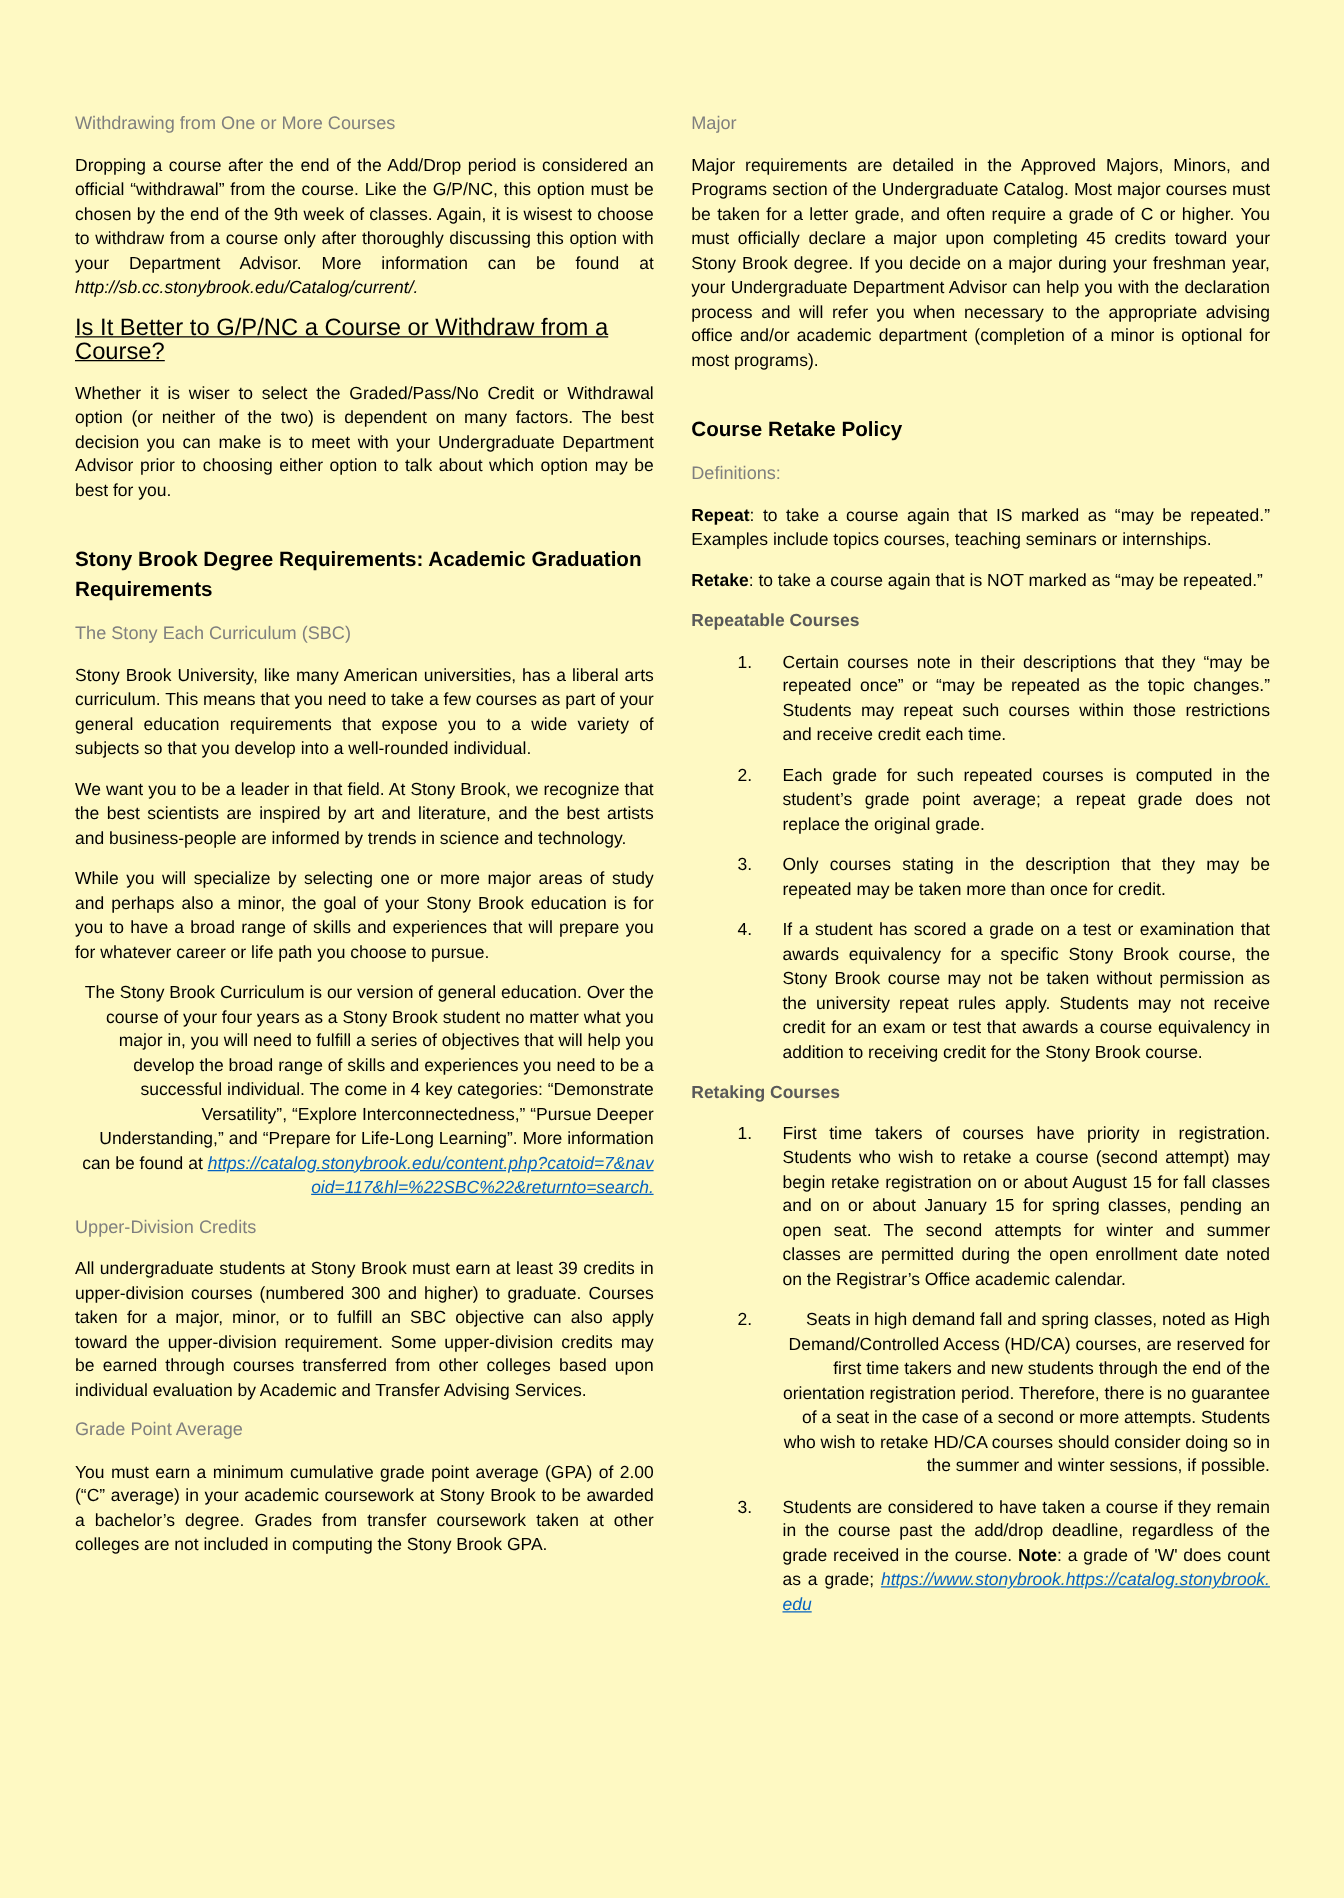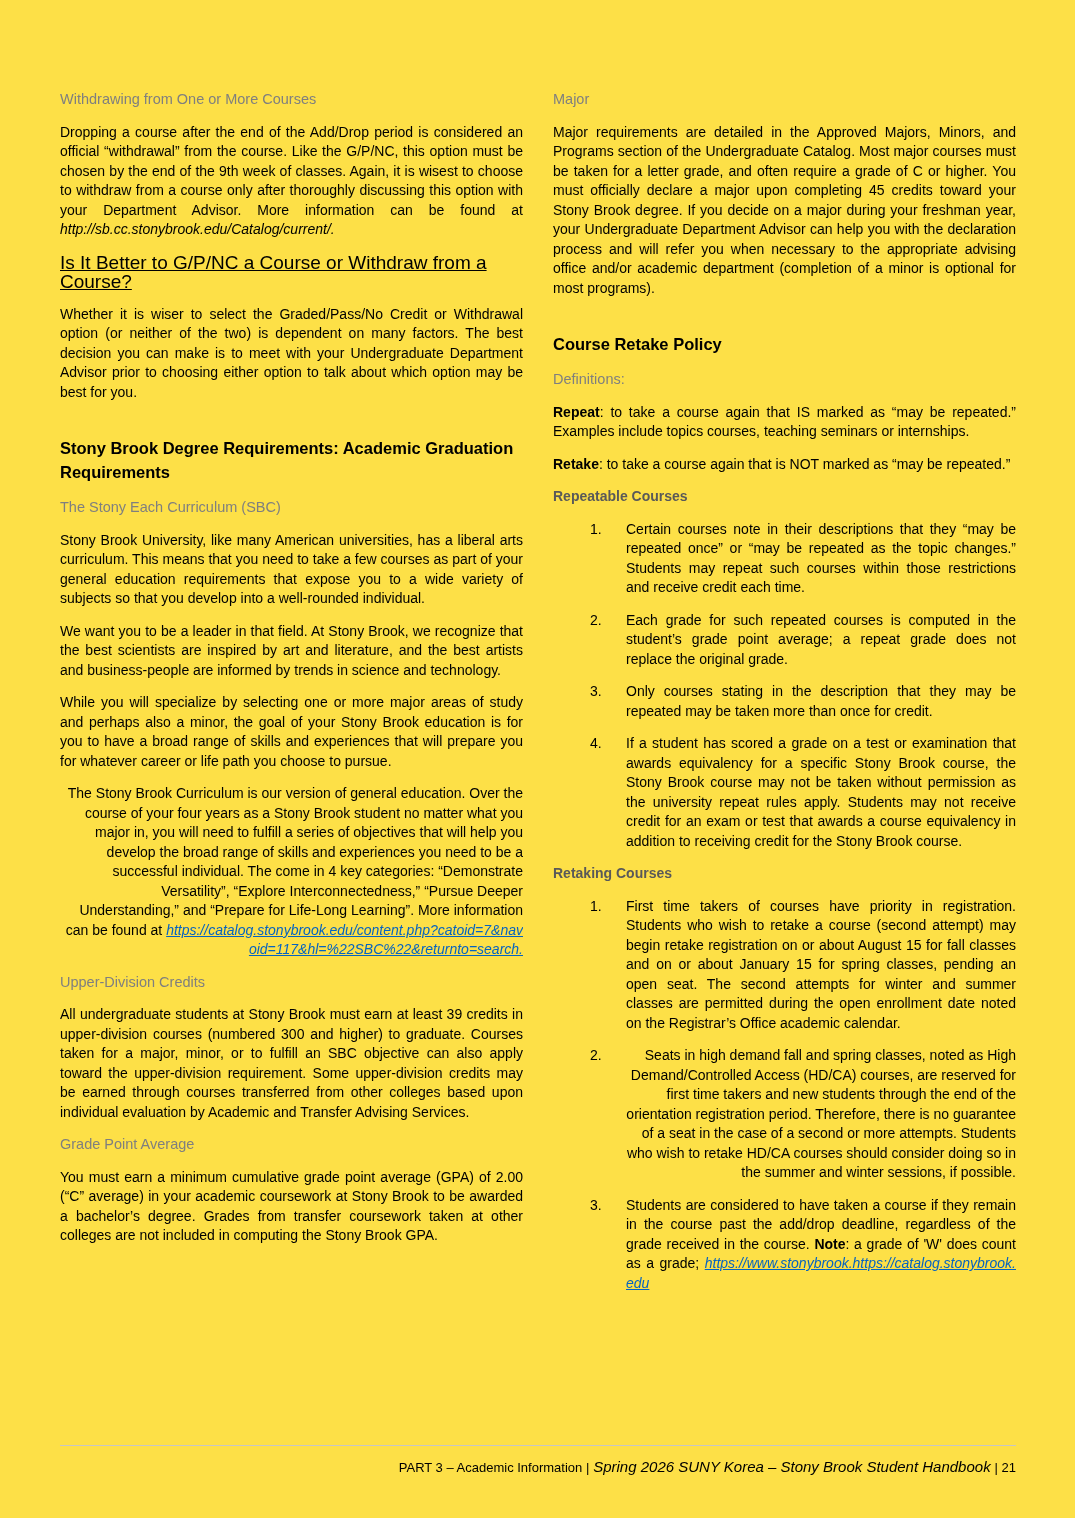--- a/index.html
+++ b/index.html
@@ -1,20 +1,20 @@
 <!DOCTYPE html>
 <html><head>
 <meta charset="utf-8">
 <style>
   html, body { margin: 0; padding: 0; background: #ffffff; }
   .page {
     position: relative;
     width: 1075px;
     height: 1518px;
-    background: #fde047;
+    background: #fef9c3;
     font-family: "Liberation Sans", sans-serif;
     font-size: 14px;
     color: #000000;
     overflow: hidden;
   }
   .columns {
     position: absolute;
     top: 90px;
     left: 60px;
     width: 956px;
@@ -154,18 +154,13 @@
       <div class="li">
         <span class="num">3.</span>
         <span class="txt just"><span>Students are considered to have taken a course if they remain in the course past the add/drop deadline, regardless of the grade received in the course.</span>
           <b class="term">Note</b><span>: a grade of 'W' does count as a grade;</span>
           <a class="link">https://www.stonybrook.https://catalog.stonybrook.edu</a></span>
       </div>
     </div>
 
   </div>
 
-  <div class="footer">
-    <span class="f-small">PART 3 – Academic Information |</span>
-    <span class="f-italic">Spring 2026 SUNY Korea – Stony Brook Student Handbook</span>
-    <span class="f-small">| 21</span>
-  </div>
 </div>
 
 </body></html>

